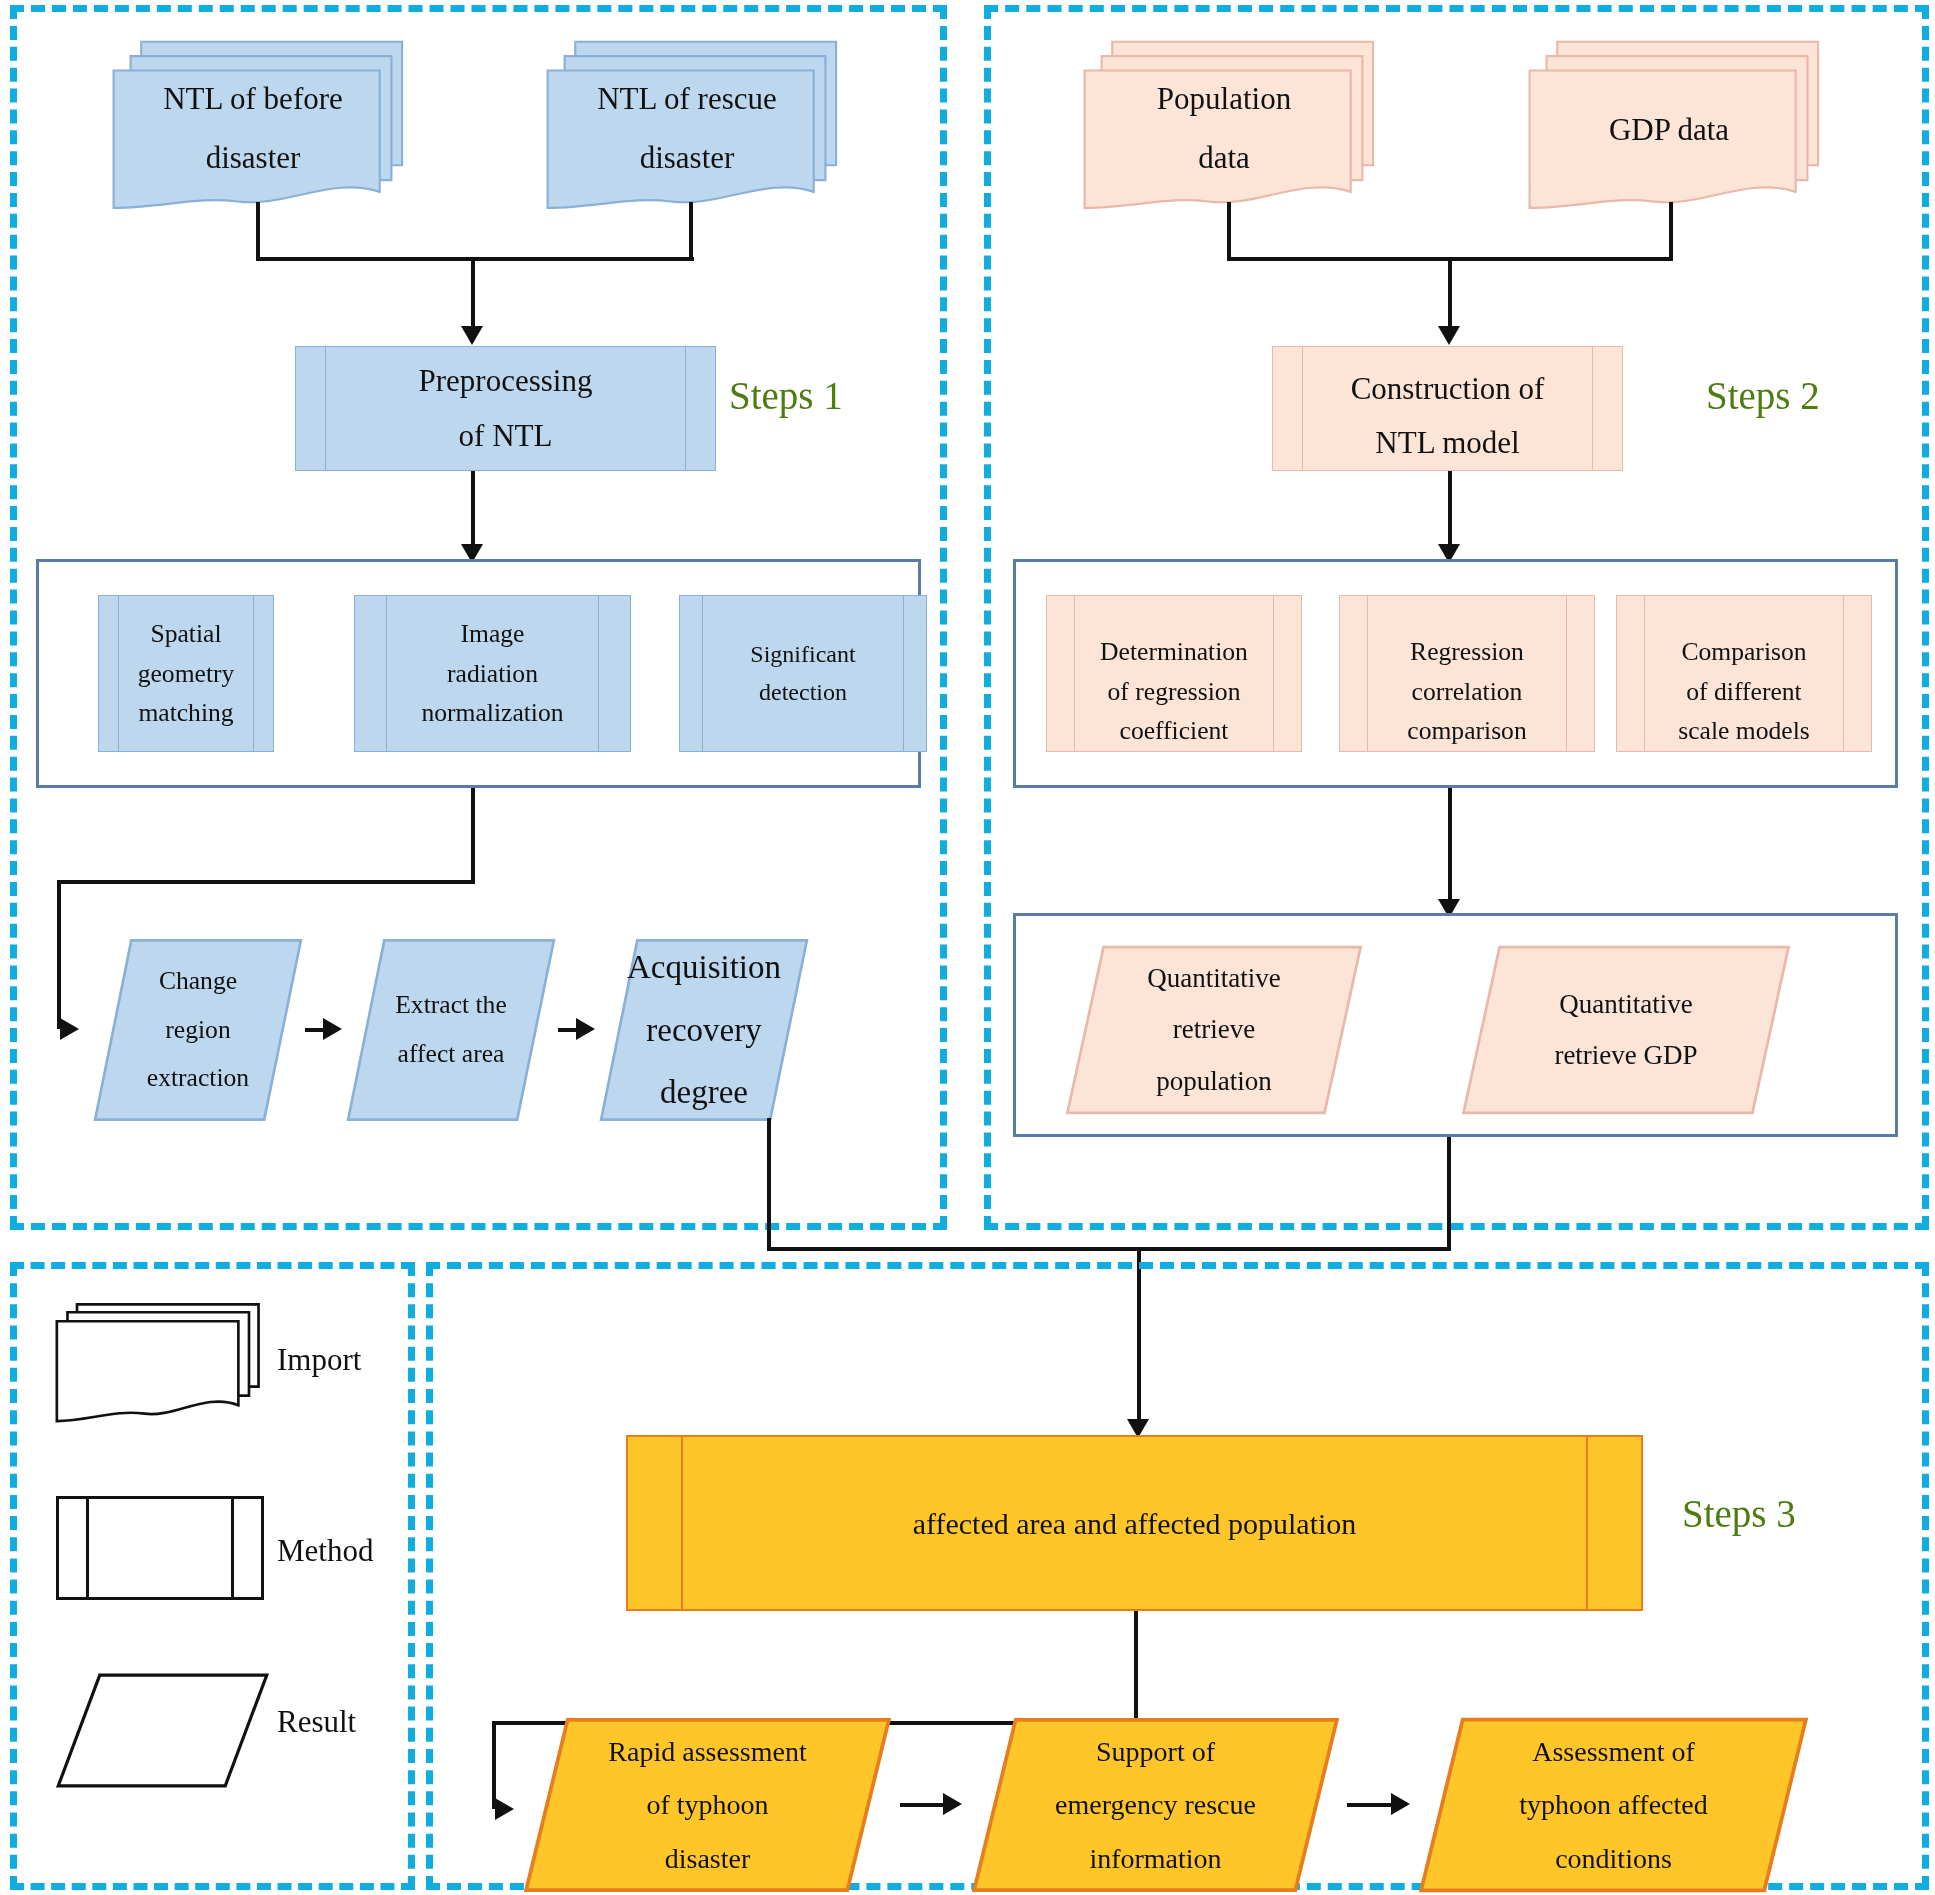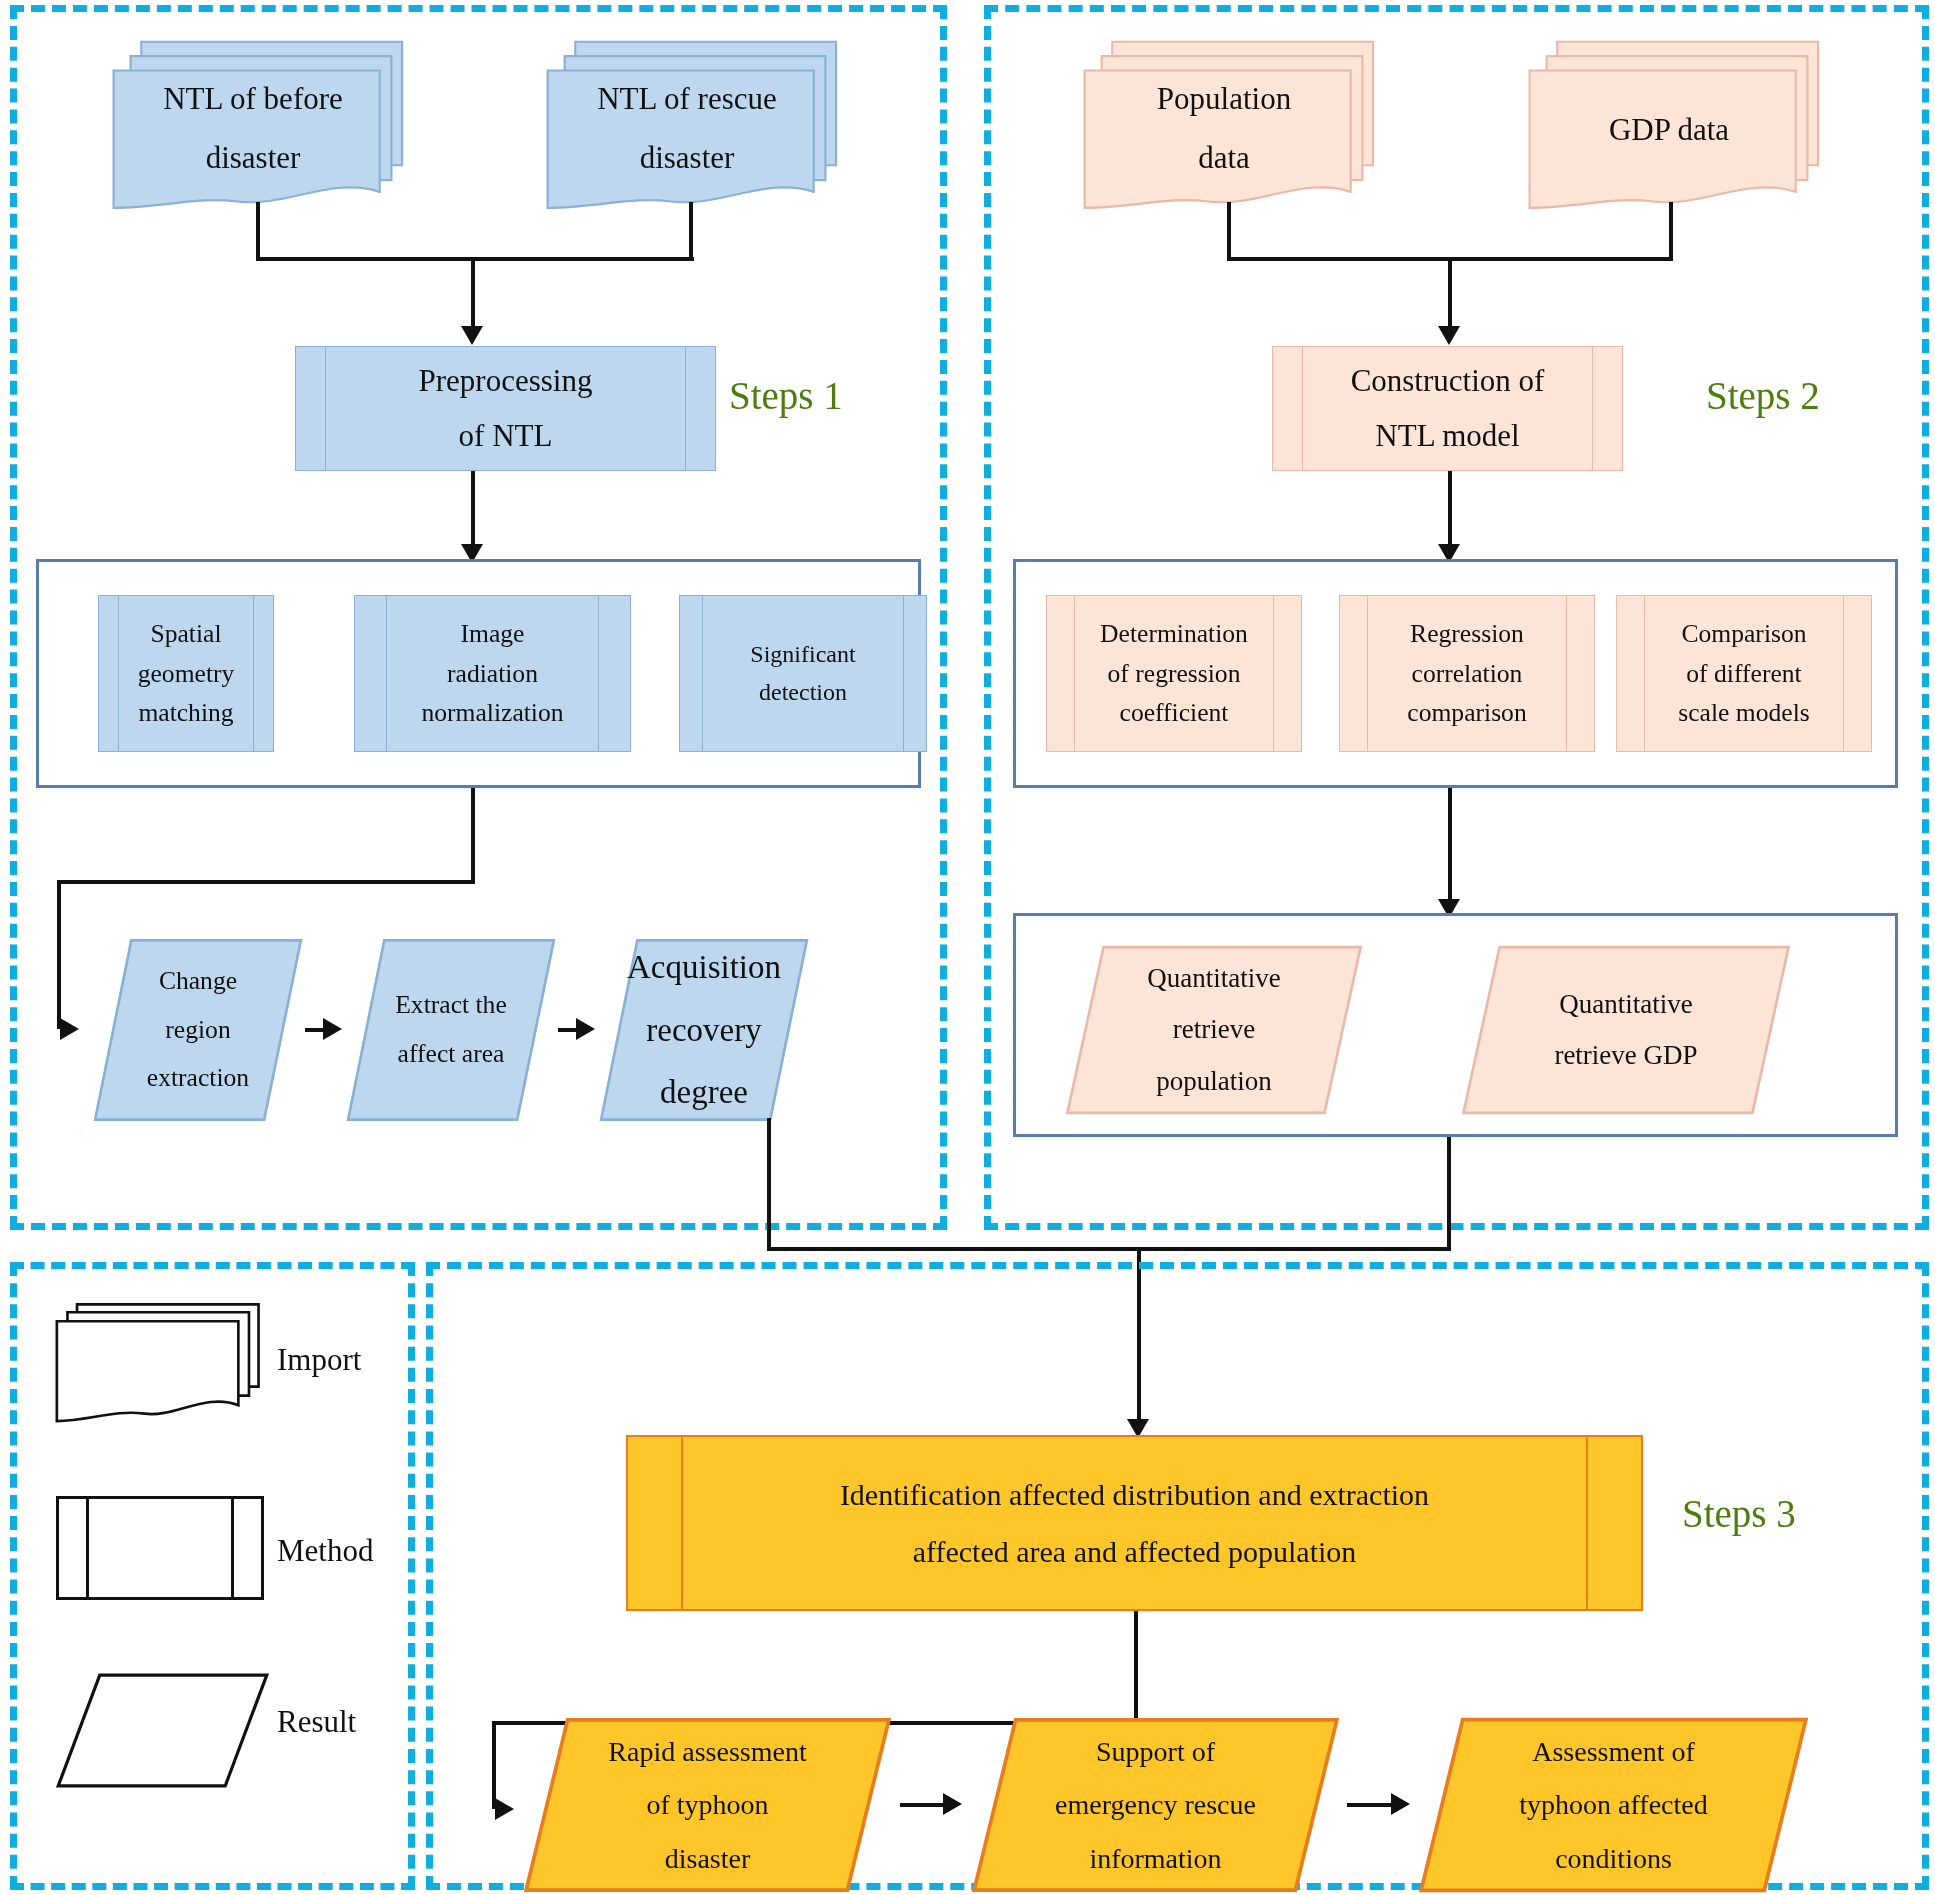--- a/index.html
+++ b/index.html
@@ -41,21 +41,21 @@
     text-align:center;
     line-height:1.75;
     color:#111;
     font-family:"Liberation Serif", serif;
   }
   
   .method{
     border:1.6px solid #7FA8CF;
   }
   .method.blue{background:#BDD7EE;border-color:#8AB0D6;}
-  .method.pink{background:#FCE4D6;border-color:#E8B8A8;}
+  .method.pink{background:#FCE4D6;border-color:#E8B8A8;align-items:flex-end;}
   .method.yellow{background:#FFC629;border-color:#E87D1E;border-width:2.7px;}
   .method .rule{
     position:absolute;top:0;bottom:0;width:0;
     border-left:1.6px solid #8AB0D6;
   }
   .method.pink .rule{border-left-color:#E8B8A8;}
   .method.yellow .rule{border-left-color:#E87D1E;border-left-width:2.7px;}
   .method .txt{position:relative;z-index:2;padding:0 3.2px;}
 
   
@@ -387,21 +387,20 @@
   </div>
   <div class="legend-label" style="left:277px;top:1704px;">Result</div>
 
   <div class="panel" style="left:426px;top:1262px;width:1503px;height:628px;"></div>
   <div class="panel-label" style="left:1682px;top:1491px;">Steps 3</div>
 
   <div class="shape method yellow" style="left:626px;top:1435px;width:1017px;height:176px;font-size:30px;line-height:1.9;">
     <div class="rule" style="left:53px;"></div>
     <div class="rule" style="right:53px;"></div>
     <div class="txt">
-      <div>Identification affected distribution and extraction</div>
       <div>affected area and affected population</div>
     </div>
   </div>
 
   <div class="conn v" style="left:1134px;top:1611px;height:114px;"></div>
   <div class="conn h" style="left:492px;top:1721px;width:645px;"></div>
   <div class="conn v" style="left:492px;top:1721px;height:88px;"></div>
   <div class="arrow right" style="left:495px;top:1798px;"></div>
 
   <div class="para" style="left:524px;top:1717px;width:367px;height:176px;">

